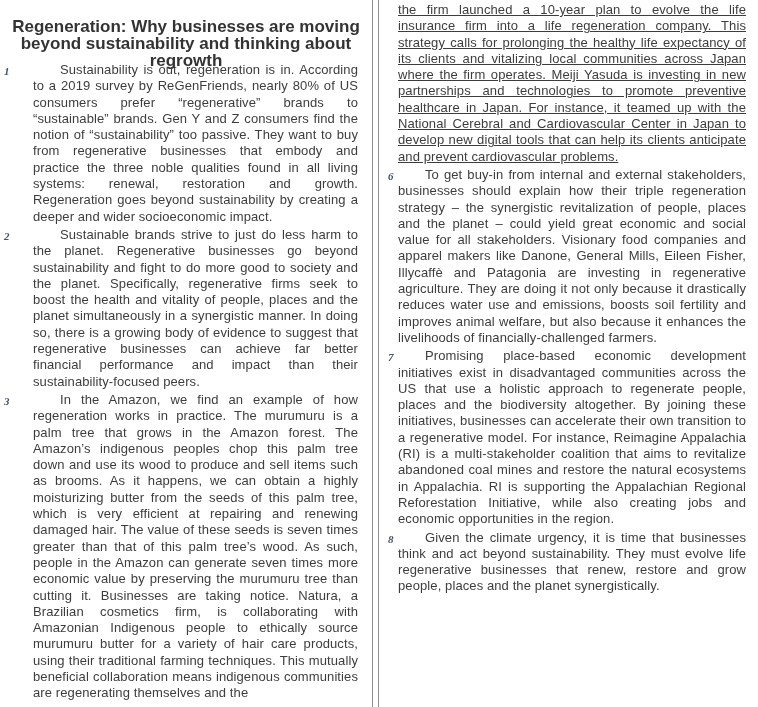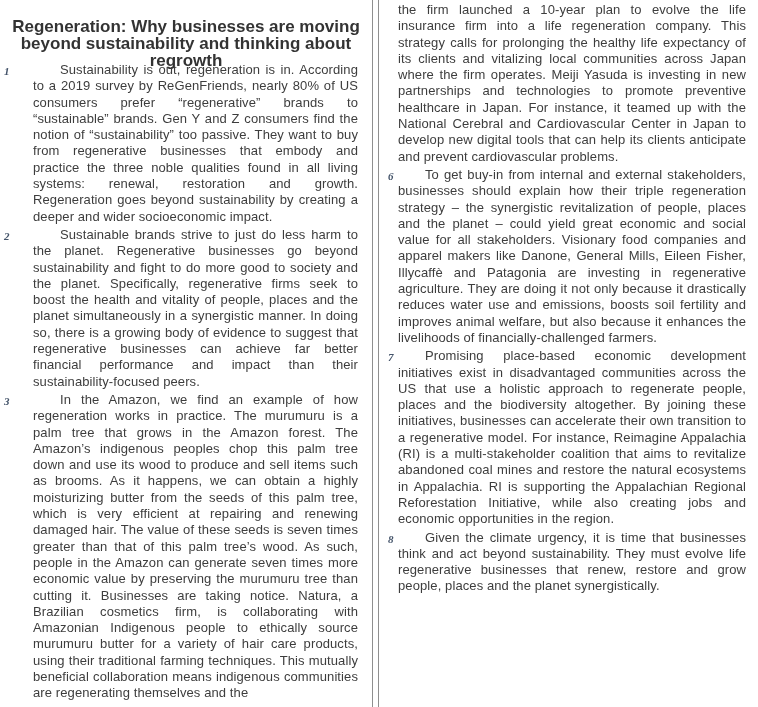--- a/index.html
+++ b/index.html
@@ -39,21 +39,21 @@
     left: 398px;
     top: 2px;
     width: 348px;
   }
   .para {
     position: relative;
     text-indent: 27px;
     margin: 0;
   }
   .para + .para { margin-top: 2px; }
-  .para.no-indent { text-indent: 0; }
+  .para.no-indent { text-indent: 0; text-decoration: underline; }
   .para-num {
     position: absolute;
     top: 1px;
     font-family: "Liberation Serif", serif;
     font-style: italic;
     font-weight: bold;
     font-size: 11px;
     color: #44546a;
     text-indent: 0;
   }

